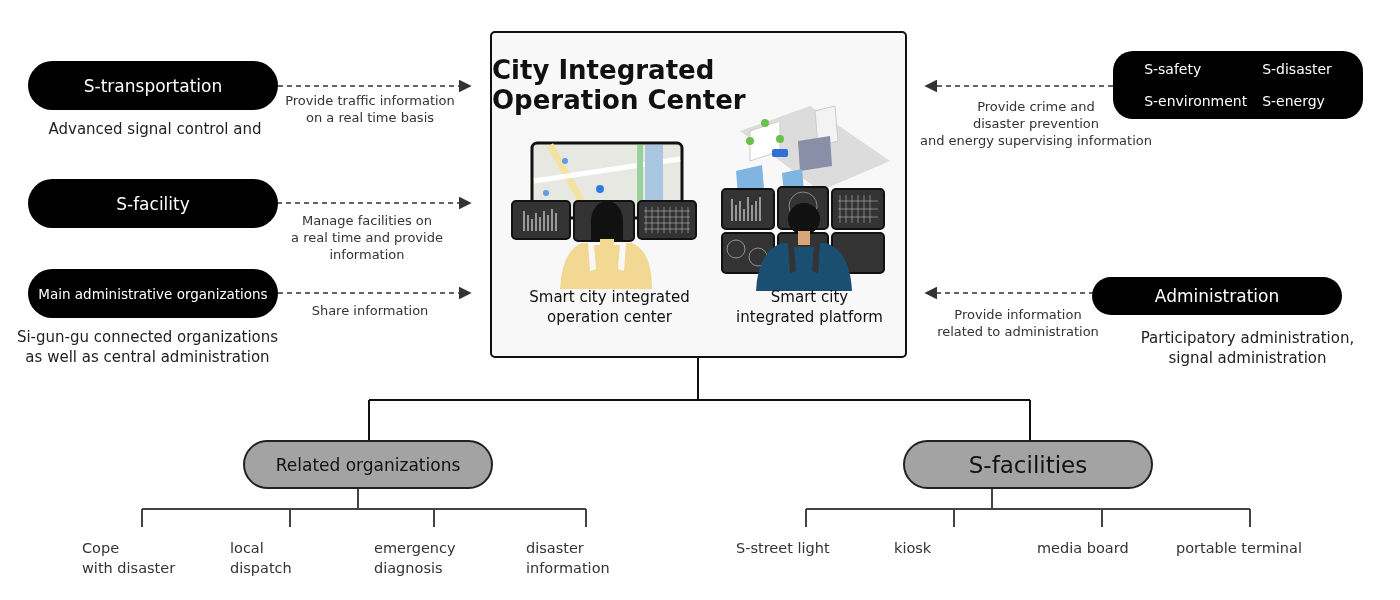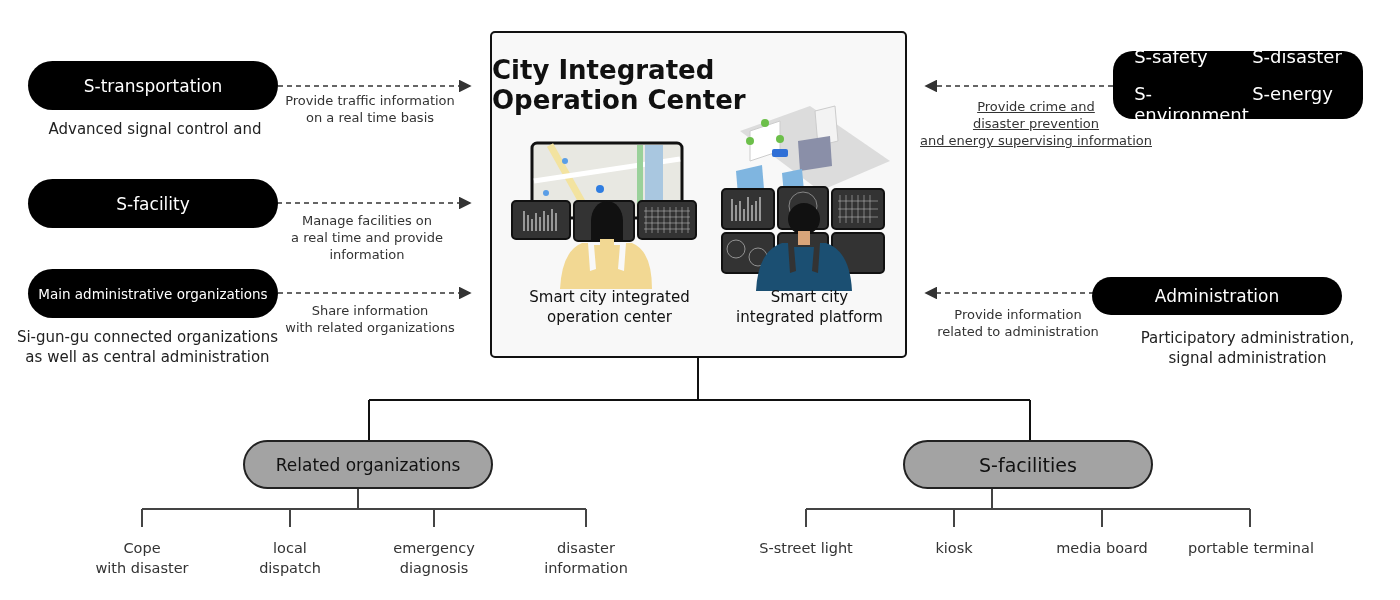--- a/index.html
+++ b/index.html
@@ -5,28 +5,28 @@
   html, body { margin:0; padding:0; background:#ffffff; }
   body { width:1400px; height:600px; position:relative; overflow:hidden;
          font-family:"DejaVu Sans", "Liberation Sans", sans-serif; color:#222; }
   .abs { position:absolute; }
   .pill-black { position:absolute; background:#000; color:#fff; border-radius:26px;
                 display:flex; align-items:center; justify-content:center; }
   .pill-light { position:absolute; background:#a3a3a3; border:2px solid #222; border-radius:26px;
                 display:flex; align-items:center; justify-content:center; color:#111; box-sizing:border-box; }
   .caption { font-size:15px; color:#222; text-align:center; line-height:20px; }
   .flow { font-size:13px; color:#333; text-align:center; line-height:17px; }
-  .leaf { font-size:14.5px; color:#333; text-align:center; line-height:20px; }
+  .leaf { font-size:14.5px; color:#333; line-height:20px; }
   svg.lines { position:absolute; left:0; top:0; }
   #center-box { position:absolute; left:490px; top:31px; width:417px; height:327px;
                 background:#f8f8f8; border:2px solid #111; border-radius:5px; box-sizing:border-box; }
   .center-title { position:absolute; left:0; width:100%; top:22px; text-align:left;
                   font-size:26px; font-weight:bold; line-height:30px; color:#111; }
   .illus-caption { position:absolute; font-size:15px; text-align:center; line-height:20px; color:#111; }
-  .s-grid { display:grid; grid-template-columns:118px auto; row-gap:16px; font-size:18px; color:#fff; }
+  .s-grid { display:grid; grid-template-columns:118px auto; row-gap:16px; font-size:14px; color:#fff; }
 </style>
 </head>
 <body>
 
 <svg class="lines" width="1400" height="600">
   <defs>
     <marker id="arr" markerWidth="8" markerHeight="8" refX="7" refY="4" orient="auto">
       <path d="M0,0 L8,4 L0,8 z" fill="#333"></path>
     </marker>
   </defs>
@@ -83,21 +83,20 @@
 
 <div class="pill-black" style="left:28px;top:269px;width:250px;height:49px;font-size:13.5px;">
   <span>Main administrative organizations</span>
 </div>
 <div class="abs caption" style="left:0px;top:327px;width:295px;">
   <div>Si-gun-gu connected organizations</div>
   <div>as well as central administration</div>
 </div>
 <div class="abs flow" style="left:270px;top:302px;width:200px;">
   <div>Share information</div>
-  <div>with related organizations</div>
 </div>
 
 <div id="center-box">
   <div class="center-title">
     <div>City Integrated</div>
     <div>Operation Center</div>
   </div>
 
   <svg class="abs" style="left:18px;top:108px;" width="190" height="150" viewBox="0 0 190 150">
     <rect x="22" y="2" width="150" height="75" rx="5" fill="#e8e8e2" stroke="#111" stroke-width="3"></rect>
@@ -198,21 +197,21 @@
 </div>
 
 <div class="pill-black" style="left:1113px;top:51px;width:250px;height:68px;border-radius:20px;">
   <div class="s-grid">
     <span>S-safety</span>
     <span>S-disaster</span>
     <span>S-environment</span>
     <span>S-energy</span>
   </div>
 </div>
-<div class="abs flow" style="left:918px;top:98px;width:236px;text-decoration:underline;">
+<div class="abs flow" style="left:918px;top:98px;width:236px;">
   <div>Provide crime and</div>
   <div>disaster prevention</div>
   <div>and energy supervising information</div>
 </div>
 
 <div class="pill-black" style="left:1092px;top:269px;width:250px;height:38px;font-size:17px;margin-top:8px;">
   <span>Administration</span>
 </div>
 <div class="abs caption" style="left:1110px;top:328px;width:275px;">
   <div>Participatory administration,</div>
@@ -236,21 +235,21 @@
 </div>
 <div class="abs leaf" style="left:374px;top:538px;width:120px;">
   <div>emergency</div>
   <div>diagnosis</div>
 </div>
 <div class="abs leaf" style="left:526px;top:538px;width:120px;">
   <div>disaster</div>
   <div>information</div>
 </div>
 
-<div class="pill-light" style="left:903px;top:440px;width:250px;height:49px;font-size:19px;">
+<div class="pill-light" style="left:903px;top:440px;width:250px;height:49px;font-size:23px;">
   <span>S-facilities</span>
 </div>
 <div class="abs leaf" style="left:736px;top:538px;width:140px;">
   <div>S-street light</div>
 </div>
 <div class="abs leaf" style="left:894px;top:538px;width:120px;">
   <div>kiosk</div>
 </div>
 <div class="abs leaf" style="left:1037px;top:538px;width:130px;">
   <div>media board</div>

